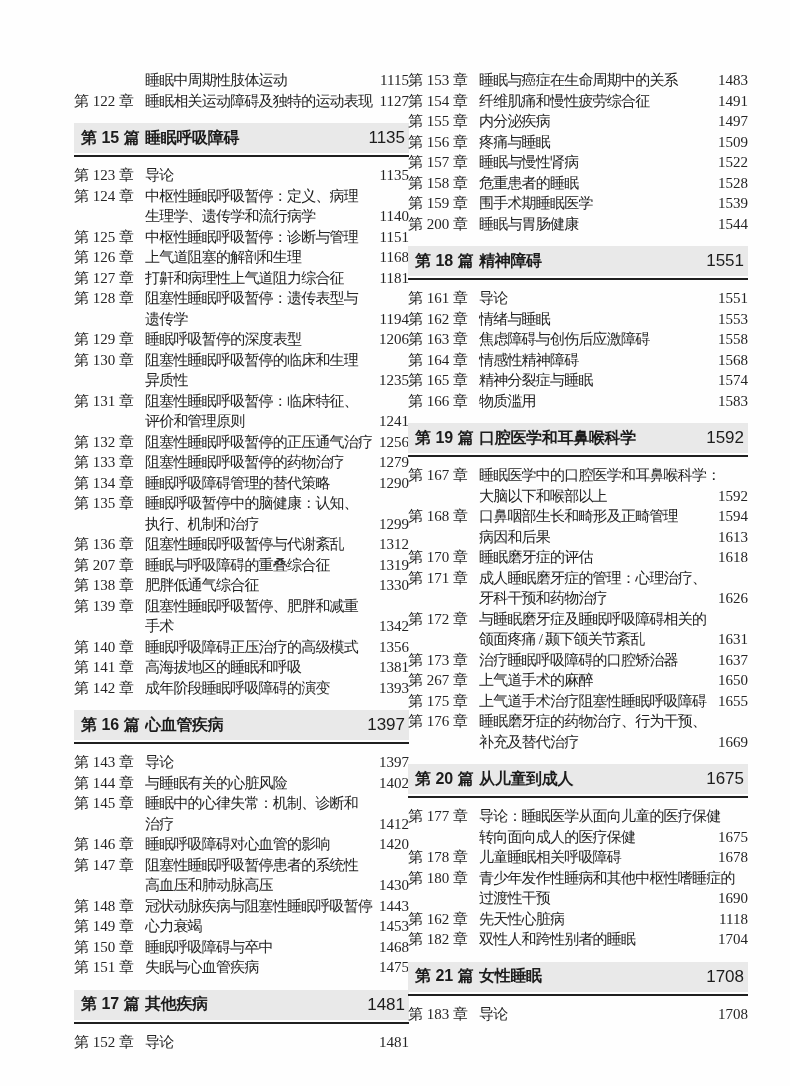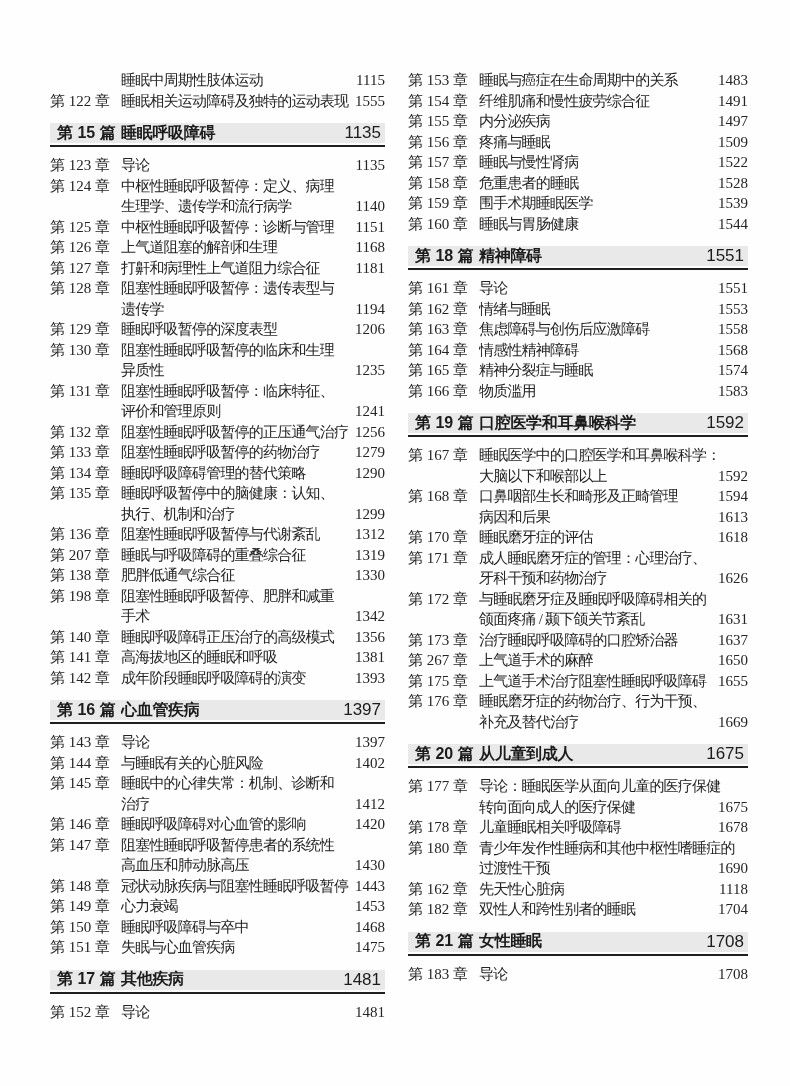--- a/index.html
+++ b/index.html
@@ -10,21 +10,21 @@
     color:#242424;
     overflow:hidden;
   }
   .page {
     position:relative;
     width:790px; height:1086px;
     background:#fefefe;
     overflow:hidden;
   }
   .col { position:absolute; top:70px; }
-  .col-left  { left:50px;  width:335px; }
+  .col-left  { left:74px;  width:335px; }
   .col-right { left:408px; width:340px; }
 
   
   .line {
     display:flex;
     align-items:center;
     height:20.5px;
     font-size:15px;
     line-height:20.5px;
     white-space:nowrap;
@@ -41,21 +41,21 @@
   }
   .line .pg {
     flex:0 0 auto;
     margin-left:4px;
     text-align:right;
   }
 
   
   .sec { margin:12px 0 8px 0; }
   .sec-bar {
-    height:20px;
+    height:30px;
     background:#e9e9e9;
     display:flex;
     align-items:center;
     padding:0 4px 0 7px;
     font-family:"Liberation Sans","DejaVu Sans",sans-serif;
     font-weight:bold;
     font-size:16px;
     color:#1c1c1c;
     white-space:nowrap;
   }
@@ -74,21 +74,21 @@
 <div class="page">
   <div class="col col-left">
       <div class="line">
         <span class="lbl"></span>
         <span class="ttl">睡眠中周期性肢体运动</span>
         <span class="pg">1115</span>
       </div>
       <div class="line">
         <span class="lbl">第 122 章</span>
         <span class="ttl">睡眠相关运动障碍及独特的运动表现</span>
-        <span class="pg">1555</span>
+        <span class="pg">1127</span>
       </div>
       <div class="sec">
         <div class="sec-bar">
           <span class="lbl">第 15 篇</span>
           <span class="ttl">睡眠呼吸障碍</span>
           <span class="pg">1135</span>
         </div>
         <div class="sec-rule"></div>
       </div>
       <div class="line">
@@ -190,21 +190,21 @@
         <span class="lbl">第 207 章</span>
         <span class="ttl">睡眠与呼吸障碍的重叠综合征</span>
         <span class="pg">1319</span>
       </div>
       <div class="line">
         <span class="lbl">第 138 章</span>
         <span class="ttl">肥胖低通气综合征</span>
         <span class="pg">1330</span>
       </div>
       <div class="line">
-        <span class="lbl">第 198 章</span>
+        <span class="lbl">第 139 章</span>
         <span class="ttl">阻塞性睡眠呼吸暂停、肥胖和减重</span>
         <span class="pg"></span>
       </div>
       <div class="line">
         <span class="lbl"></span>
         <span class="ttl">手术</span>
         <span class="pg">1342</span>
       </div>
       <div class="line">
         <span class="lbl">第 140 章</span>
@@ -328,21 +328,21 @@
         <span class="lbl">第 158 章</span>
         <span class="ttl">危重患者的睡眠</span>
         <span class="pg">1528</span>
       </div>
       <div class="line">
         <span class="lbl">第 159 章</span>
         <span class="ttl">围手术期睡眠医学</span>
         <span class="pg">1539</span>
       </div>
       <div class="line">
-        <span class="lbl">第 160 章</span>
+        <span class="lbl">第 200 章</span>
         <span class="ttl">睡眠与胃肠健康</span>
         <span class="pg">1544</span>
       </div>
       <div class="sec">
         <div class="sec-bar">
           <span class="lbl">第 18 篇</span>
           <span class="ttl">精神障碍</span>
           <span class="pg">1551</span>
         </div>
         <div class="sec-rule"></div>

